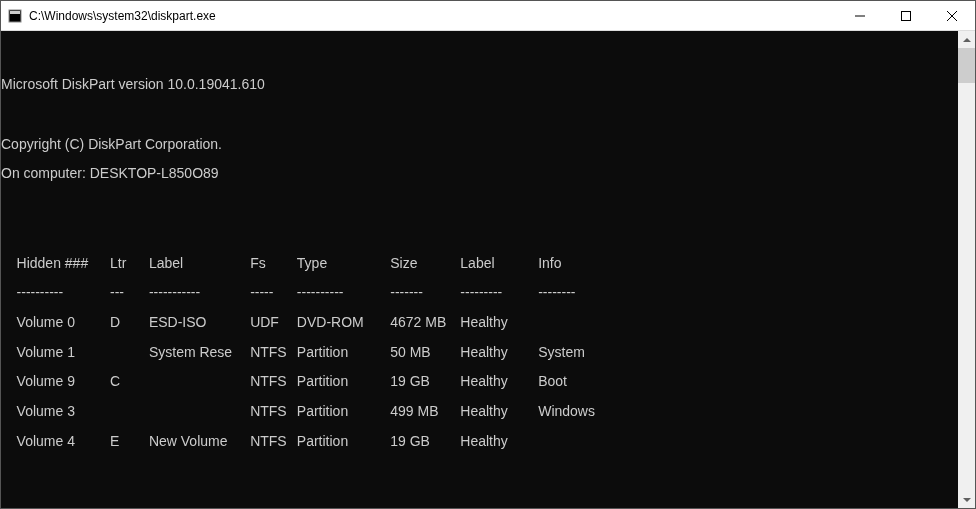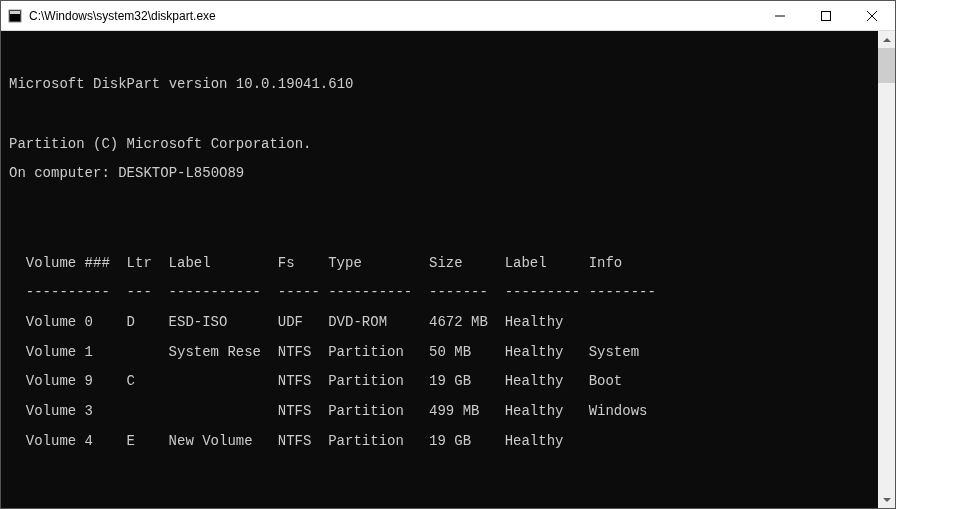--- a/index.html
+++ b/index.html
@@ -1,40 +1,40 @@
 <!DOCTYPE html>
 <html><head>
   <meta charset="utf-8">
   <style>
     * { margin: 0; padding: 0; box-sizing: border-box; }
     body { font-family: 'Segoe UI', Tahoma, sans-serif; background: #fff; }
     .window {
-      width: 896px; height: 509px; background: #fff; border: 1px solid #555;
+      width: 976px; height: 509px; background: #fff; border: 1px solid #555;
       display: flex; flex-direction: column; position: relative;
     }
     .titlebar {
       height: 30px; background: #fff; display: flex; align-items: center;
       padding-left: 6px; border-bottom: 1px solid #ddd;
     }
     .titlebar-icon {
       width: 16px; height: 16px; margin-right: 6px; display: flex;
       align-items: center; justify-content: center;
     }
     .titlebar-title { font-size: 12px; color: #000; flex: 1; }
     .titlebar-controls { display: flex; height: 100%; }
     .titlebar-btn {
       width: 46px; height: 100%; display: flex; align-items: center;
       justify-content: center; font-size: 10px; color: #000;
     }
     .titlebar-btn svg { stroke: #000; fill: none; }
     .content-wrap { flex: 1; display: flex; background: #000; overflow: hidden; }
     .terminal {
       flex: 1; background: #0c0c0c; color: #ccc;
-      font-family: Liberation Mono, monospace; font-size: 14px;
-      line-height: 1.05; padding: 2px 8px; white-space: pre; overflow: hidden;
+      font-family: Liberation Sans, sans-serif; font-size: 14px;
+      line-height: 1.05; padding: 2px 0; white-space: pre; overflow: hidden;
     }
     .terminal .line { min-height: 15px; }
     .scrollbar {
       width: 17px; background: #f0f0f0; display: flex; flex-direction: column;
     }
     .scroll-arrow {
       height: 17px; display: flex; align-items: center; justify-content: center;
       background: #f0f0f0; font-size: 8px; color: #606060;
     }
     .scroll-track { flex: 1; background: #f0f0f0; position: relative; }
@@ -80,25 +80,25 @@
           </svg>
       </div>
     </div>
   </div>
 
   <div class="content-wrap">
     <div class="terminal">
 <div class="line"></div>
 <div class="line">Microsoft DiskPart version 10.0.19041.610</div>
 <div class="line"></div>
-<div class="line">Partition (C) Microsoft Corporation.</div>
+<div class="line">Copyright (C) DiskPart Corporation.</div>
 <div class="line">On computer: DESKTOP-L850O89</div>
 <div class="line"></div>
 <div class="line"></div>
-<div class="line indent cols"><span>Volume ###</span><span>Ltr</span><span>Label</span><span>Fs</span><span>Type</span><span class="r">Size</span><span>Label</span><span>Info</span></div>
+<div class="line indent cols"><span>Hidden ###</span><span>Ltr</span><span>Label</span><span>Fs</span><span>Type</span><span class="r">Size</span><span>Label</span><span>Info</span></div>
 <div class="line indent cols"><span>----------</span><span>---</span><span>-----------</span><span>-----</span><span>----------</span><span class="r">-------</span><span>---------</span><span>--------</span></div>
 <div class="line indent cols"><span>Volume 0</span><span>D</span><span>ESD-ISO</span><span>UDF</span><span>DVD-ROM</span><span class="r">4672 MB</span><span>Healthy</span><span></span></div>
 <div class="line indent cols"><span>Volume 1</span><span></span><span>System Rese</span><span>NTFS</span><span>Partition</span><span class="r">50 MB</span><span>Healthy</span><span>System</span></div>
 <div class="line indent cols"><span>Volume 9</span><span>C</span><span></span><span>NTFS</span><span>Partition</span><span class="r">19 GB</span><span>Healthy</span><span>Boot</span></div>
 <div class="line indent cols"><span>Volume 3</span><span></span><span></span><span>NTFS</span><span>Partition</span><span class="r">499 MB</span><span>Healthy</span><span>Windows</span></div>
 <div class="line indent cols"><span>Volume 4</span><span>E</span><span>New Volume</span><span>NTFS</span><span>Partition</span><span class="r">19 GB</span><span>Healthy</span><span></span></div>
 <div class="line"></div>
 
 
 

